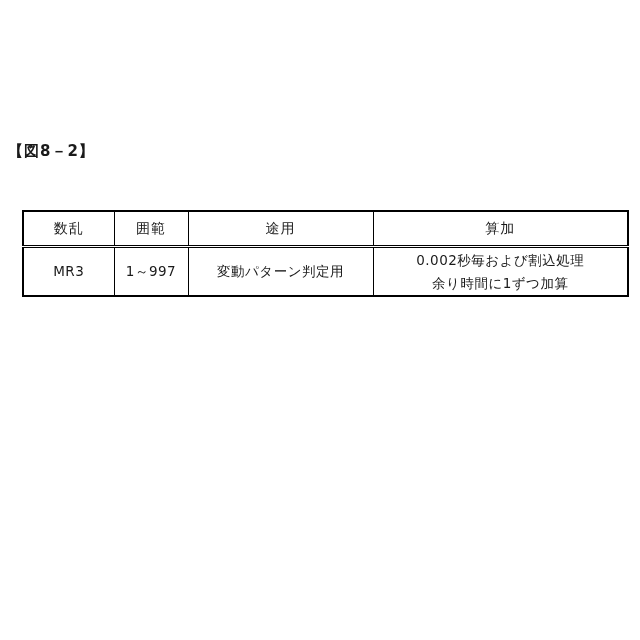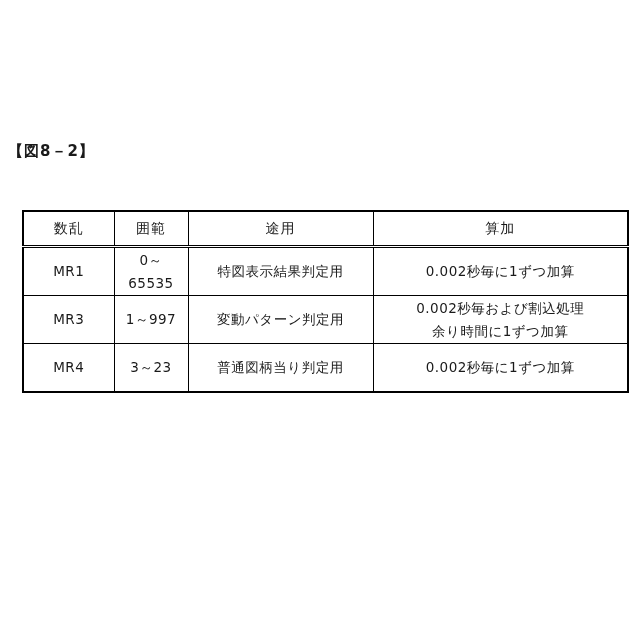--- a/index.html
+++ b/index.html
@@ -84,34 +84,22 @@
     <thead>
       <tr>
         <th>数乱</th>
         <th>囲範</th>
         <th>途用</th>
         <th>算加</th>
       </tr>
     </thead>
     <tbody>
       <tr>
-        <td>MR1</td>
-        <td>0～65535</td>
-        <td>特図表示結果判定用</td>
-        <td>0.002秒毎に1ずつ加算</td>
-      </tr>
-      <tr>
         <td>MR3</td>
         <td>1～997</td>
         <td>変動パターン判定用</td>
         <td>0.002秒毎および割込処理
 余り時間に1ずつ加算</td>
-      </tr>
-      <tr>
-        <td>MR4</td>
-        <td>3～23</td>
-        <td>普通図柄当り判定用</td>
-        <td>0.002秒毎に1ずつ加算</td>
       </tr>
     </tbody>
   </table>
 
 </div>
 
 </body></html>

